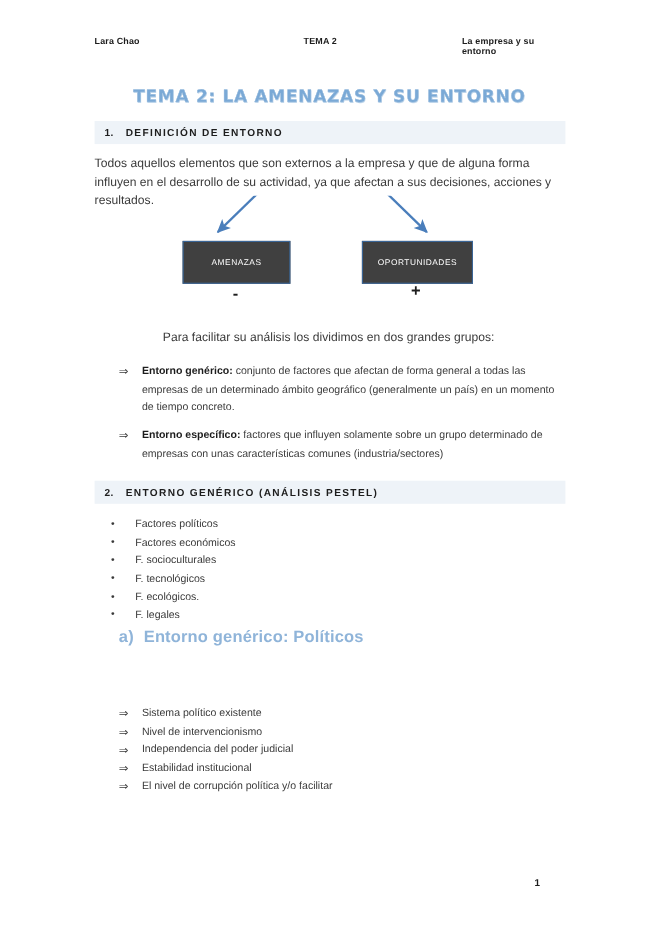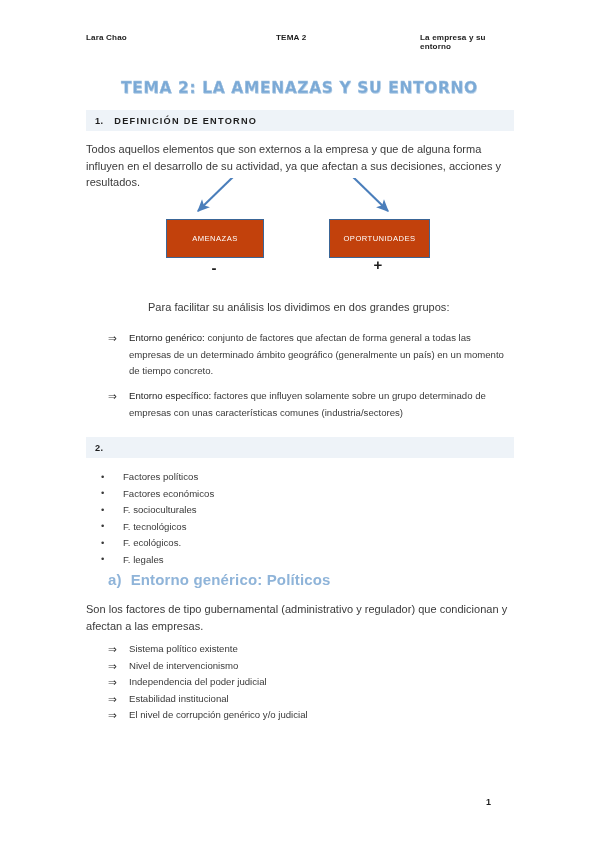--- a/index.html
+++ b/index.html
@@ -83,21 +83,21 @@
   }
 
   
   .diagram{
     position:absolute;
     left:86px; top:178px; width:428px; height:110px;
   }
   .diagram svg{position:absolute;left:0;top:0;}
   .box{
     position:absolute;
-    background:#c2410c;
+    background:#404040;
     border:1px solid #3a6596;
     display:flex;
     align-items:center;
     justify-content:center;
     color:#ffffff;
     font-size:7.6px;
     letter-spacing:.45px;
   }
   .box-amenazas{left:80px; top:41px; width:96px; height:37px;}
   .box-oportunidades{left:243px; top:41px; width:99px; height:37px;}
@@ -125,21 +125,21 @@
     line-height:16.5px;
     color:#3a3a3a;
   }
   .arrow-list li .mk{
     position:absolute;
     left:0; top:0;
     font-family:"DejaVu Sans", sans-serif;
     font-size:10.5px;
     color:#3a3a3a;
   }
-  .arrow-list li b{color:#1d1d1d;font-weight:normal;}
+  .arrow-list li b{color:#1d1d1d;font-weight:bold;}
 
   
   .dot-list{
     position:absolute;
     list-style:none;
     margin:0;padding:0;
   }
   .dot-list li{
     position:relative;
     padding-left:24px;
@@ -226,20 +226,21 @@
 
   <ul class="arrow-list" style="left:108px; top:388px; width:406px;">
     <li>
       <span class="mk">⇒</span>
       <b>Entorno específico:</b><span> factores que influyen solamente sobre un grupo determinado de empresas con unas características comunes (industria/sectores)</span>
     </li>
   </ul>
 
   <div class="sec-band" style="top:437px">
     <span class="sec-num">2.</span>
+    <span class="sec-text">ENTORNO GENÉRICO (ANÁLISIS PESTEL)</span>
   </div>
 
   <ul class="dot-list" style="left:99px; top:469px; width:300px;">
     <li>
       <span class="mk">•</span>
       <span>Factores políticos</span>
     </li>
     <li>
       <span class="mk">•</span>
       <span>Factores económicos</span>
@@ -259,40 +260,39 @@
     <li>
       <span class="mk">•</span>
       <span>F. legales</span>
     </li>
   </ul>
 
   <div class="subhead" style="left:108px; top:571px;">
     <span class="sh-letter">a)</span><span>Entorno genérico: Políticos</span>
   </div>
 
-  <div class="para" style="left:86px; top:601px; width:428px;">Son los factores de tipo gubernamental (administrativo y regulador) que condicionan y afectan a las empresas.</div>
 
   <ul class="arrow-list" style="left:108px; top:641px; width:406px;">
     <li>
       <span class="mk">⇒</span>
       <span>Sistema político existente</span>
     </li>
     <li>
       <span class="mk">⇒</span>
       <span>Nivel de intervencionismo</span>
     </li>
     <li>
       <span class="mk">⇒</span>
       <span>Independencia del poder judicial</span>
     </li>
     <li>
       <span class="mk">⇒</span>
       <span>Estabilidad institucional</span>
     </li>
     <li>
       <span class="mk">⇒</span>
-      <span>El nivel de corrupción genérico y/o judicial</span>
+      <span>El nivel de corrupción política y/o facilitar</span>
     </li>
   </ul>
 
   <div class="pagenum">1</div>
 
 </div>
 
 </body></html>

